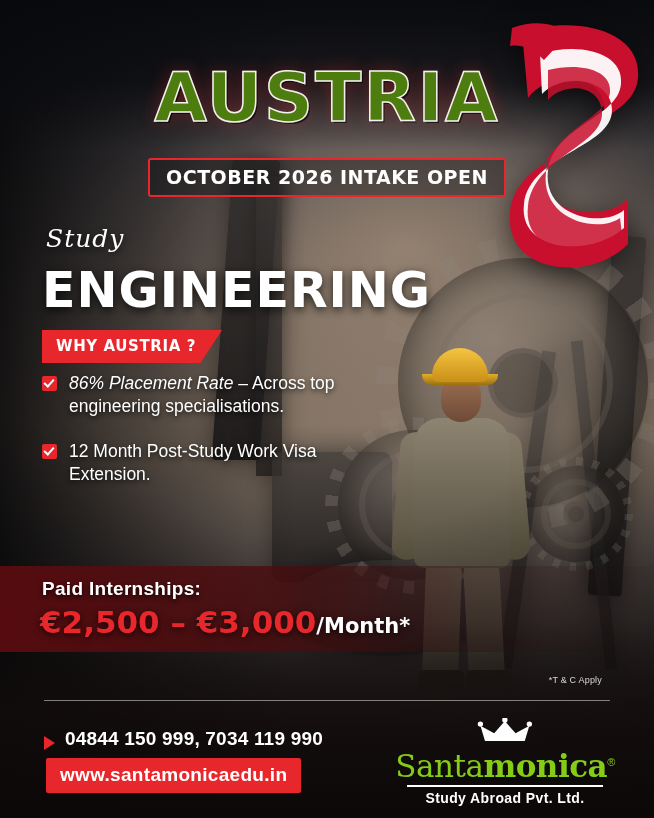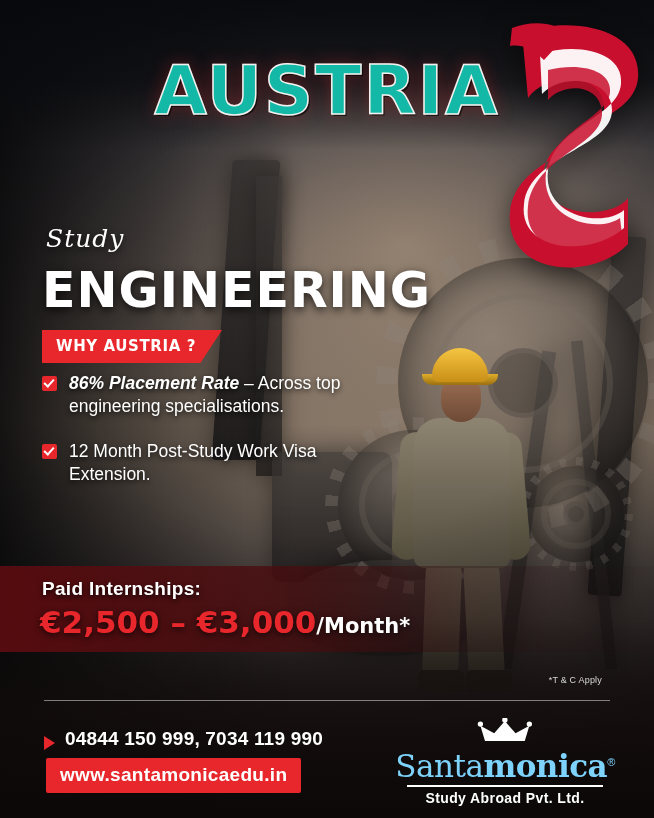--- a/index.html
+++ b/index.html
@@ -164,22 +164,22 @@
     position: absolute;
     left: 0; right: 0;
     top: 52px;
     text-align: center;
   }
   #austria-title {
     font-family: "DejaVu Sans", sans-serif;
     font-weight: bold;
     font-size: 68px;
     letter-spacing: 2px;
-    color: #14b8a6;
-    margin: 5px;
+    color: #4d7c0f;
+    margin: 12px;
     line-height: 1;
     text-shadow:
       0 0 1px #fff,
       2px 2px 0 rgba(0,0,0,0.6),
       0 0 18px rgba(232,39,44,0.35);
     -webkit-text-stroke: 1.5px #f4f0ee;
   }
   #intake-badge {
     display: inline-block;
     margin-top: 14px;
@@ -265,21 +265,21 @@
     transform: rotate(42deg);
   }
   .benefit-text {
     color: #ffffff;
     font-size: 17.5px;
     line-height: 1.32;
     text-shadow: 0 2px 5px rgba(0,0,0,0.8);
   }
   .benefit-text .em {
     font-style: italic;
-    font-weight: bold;
+    font-weight: normal;
     margin-top: 32px;
   }
 
   
   #internship-band {
     position: absolute;
     left: 0;
     top: 566px;
     width: 100%;
     height: 86px;
@@ -369,21 +369,21 @@
     right: 34px;
     top: 718px;
     width: 230px;
     text-align: center;
   }
   #logo-crown {
     height: 26px;
     margin-bottom: 2px;
   }
   #logo-name {
-    color: #7dd3fc;
+    color: #84cc16;
     font-family: "DejaVu Serif", serif;
     font-size: 31px;
     line-height: 1.05;
     letter-spacing: -0.5px;
     position: relative;
     display: inline-block;
   }
   #logo-name .bold { font-weight: bold; }
   #logo-name .reg {
     font-size: 11px;
@@ -450,20 +450,21 @@
              L176,230 C140,268 52,262 58,198 C64,140 150,138 152,96 C154,58 96,56 76,84 Z" fill="#c8102e"></path>
     <path d="M88,40 C126,28 172,38 169,70 C166,104 102,112 96,156 C90,204 152,214 172,196
              L172,214 C138,244 66,238 72,190 C78,140 160,134 160,96 C160,64 110,58 90,80 Z" fill="#ffffff" opacity="0.95"></path>
     <path d="M96,56 C128,48 160,56 158,78 C156,104 100,116 94,158 C88,206 146,220 168,204
              L170,220 C134,248 70,240 76,192 C82,142 152,132 150,98 C148,70 112,68 96,86 Z" fill="#c8102e" opacity="0.85"></path>
     <path d="M60,14 C80,6 104,8 116,20 L92,46 C80,34 68,30 58,32 Z" fill="#c8102e"></path>
   </svg>
 
   <div class="headline-wrap">
     <h1 id="austria-title">AUSTRIA</h1>
+    <div id="intake-badge">OCTOBER 2026 INTAKE OPEN</div>
   </div>
 
   <div id="study-word">Study</div>
   <div id="engineering-word">ENGINEERING</div>
 
   <div id="why-austria">WHY AUSTRIA ?</div>
 
   <div id="benefits">
 
     <div class="benefit">

